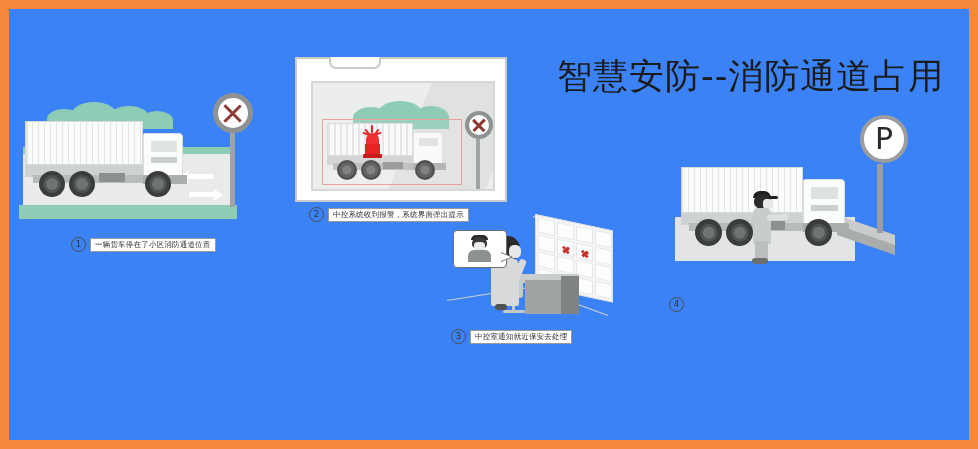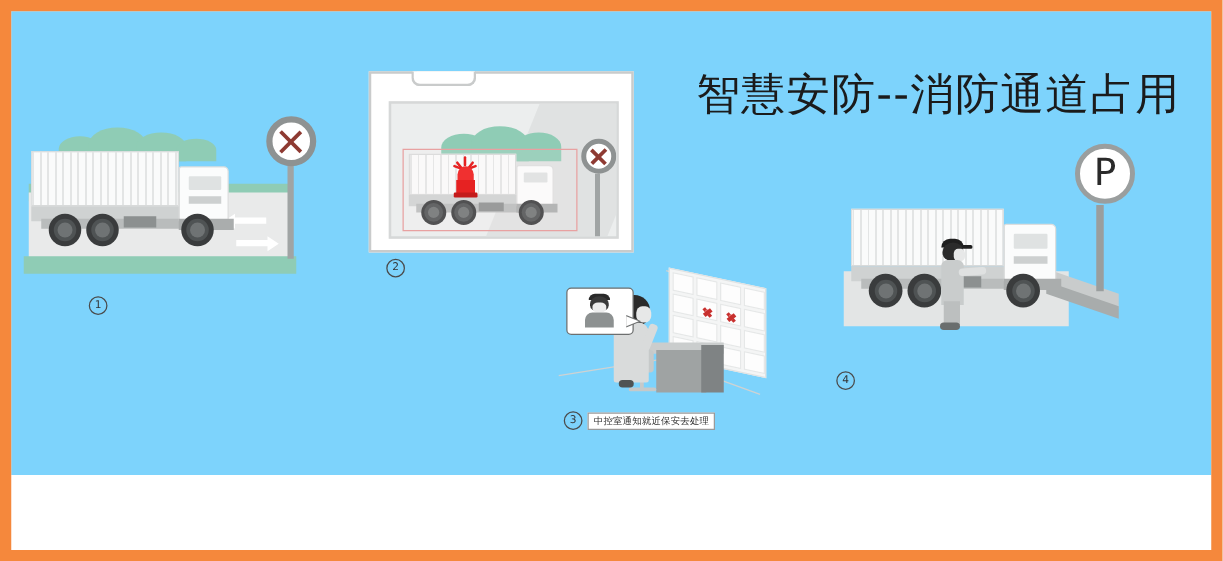--- a/index.html
+++ b/index.html
@@ -1,20 +1,20 @@
 <!DOCTYPE html>
 <html><head>
 <meta charset="utf-8">
 <style>
   html,body{margin:0;padding:0;background:#ffffff;}
   body{width:978px;height:449px;overflow:hidden;font-family:"Liberation Sans","DejaVu Sans",sans-serif;}
 
   #poster{position:relative;width:978px;height:449px;background:#ffffff;box-sizing:border-box;}
   #frame-border{position:absolute;left:0;top:0;width:978px;height:449px;box-sizing:border-box;border:9px solid #F5883C;pointer-events:none;}
-  #canvas{position:absolute;left:9px;top:9px;width:960px;height:371px;background:#7dd3fc;overflow:hidden;}
+  #canvas{position:absolute;left:9px;top:9px;width:960px;height:431px;background:#3b82f6;overflow:hidden;}
 
   .scene{position:absolute;}
 
   
   #title{position:absolute;left:548px;top:44px;width:390px;height:46px;
     font-size:35px;line-height:46px;letter-spacing:1px;color:#1b1b1b;
     font-family:"DejaVu Sans","Liberation Sans",sans-serif;font-weight:400;white-space:nowrap;}
 
   
   .caption{position:absolute;display:flex;align-items:center;gap:4px;white-space:nowrap;}
@@ -170,20 +170,21 @@
         <div class="sign-circle" style="left:8px;top:4px;width:40px;height:40px;">
           <div class="sign-x">
             <span style="transform:rotate(45deg);"></span>
             <span style="transform:rotate(-45deg);"></span>
           </div>
         </div>
       </div>
 
       <div class="caption" style="left:62px;top:148px;">
         <span class="cap-num">1</span>
+        <span class="cap-box">一辆货车停在了小区消防通道位置</span>
       </div>
     </div>
 
     <div class="scene" id="scene2">
 
       <div class="monitor-outer">
         <div class="monitor-notch"></div>
         <div class="monitor-screen">
           <div class="screen-glare"></div>
 
@@ -226,20 +227,21 @@
                 <span style="transform:rotate(45deg);height:2.5px;"></span>
                 <span style="transform:rotate(-45deg);height:2.5px;"></span>
               </div>
             </div>
           </div>
         </div>
       </div>
 
       <div class="caption" style="left:24px;top:158px;">
         <span class="cap-num">2</span>
+        <span class="cap-box">中控系统收到报警，系统界面弹出提示</span>
       </div>
     </div>
 
     <div class="scene" id="scene3">
 
       <div class="room-line" style="left:2px;top:86px;width:88px;transform:rotate(-9deg);"></div>
       <div class="room-line" style="left:86px;top:73px;width:82px;transform:rotate(20deg);"></div>
       <div class="room-line" style="left:88px;top:2px;width:76px;transform:rotate(18deg);"></div>
 
       <div class="vwall" style="left:90px;top:0px;width:78px;height:72px;

